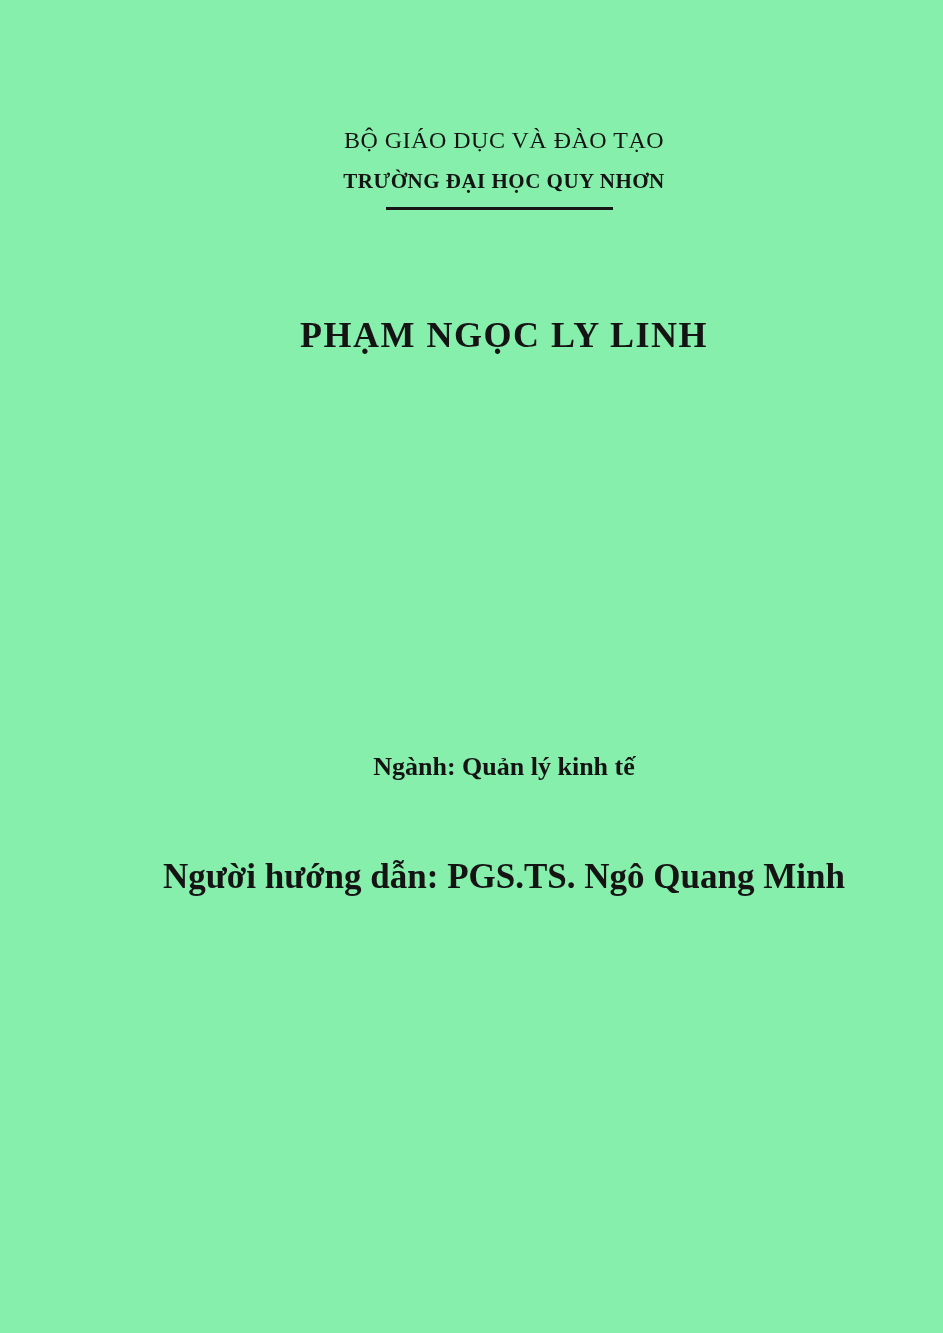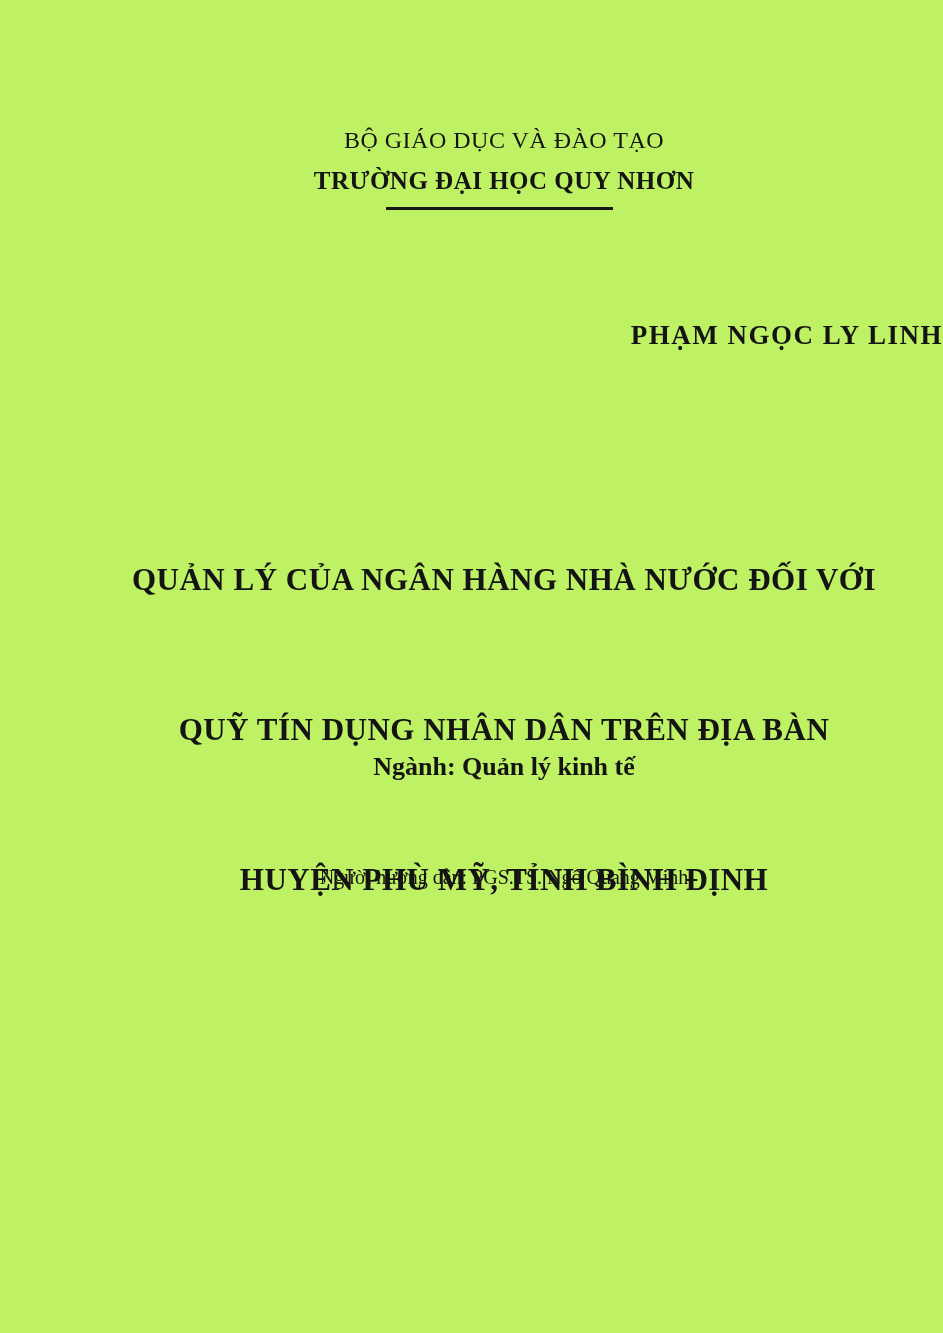--- a/index.html
+++ b/index.html
@@ -4,21 +4,21 @@
 <style>
   html, body {
     margin: 0;
     padding: 0;
     background: #ffffff;
   }
   .page {
     position: relative;
     width: 943px;
     height: 1333px;
-    background: #bef264;
+    background: #86efac;
     overflow: hidden;
     font-family: "Liberation Serif", "DejaVu Serif", serif;
     color: #141414;
   }
   
   .line {
     position: absolute;
     left: 65px;
     width: 878px;
     text-align: center;
@@ -26,80 +26,74 @@
   }
   .ministry {
     top: 124px;
     font-size: 24px;
     font-weight: normal;
     line-height: 32px;
     letter-spacing: 0.5px;
   }
   .university {
     top: 164px;
-    font-size: 25px;
+    font-size: 21px;
     font-weight: bold;
     line-height: 34px;
     letter-spacing: 0.5px;
   }
   .uni-underline {
     position: absolute;
     left: 386px;
     top: 207px;
     width: 227px;
     height: 3px;
     background: #161616;
   }
   .author {
     top: 318px;
-    font-size: 27px;
+    font-size: 36px;
     font-weight: bold;
     line-height: 34px;
     letter-spacing: 1.5px;
-    text-align: right;
   }
   .thesis-title {
     top: 455px;
     font-size: 31px;
     font-weight: bold;
     line-height: 50px;
     letter-spacing: 0.5px;
   }
   .major-block {
     top: 654px;
     font-size: 26px;
     font-weight: bold;
     line-height: 45px;
     text-align: center;
   }
   .supervisor {
     top: 859px;
-    font-size: 20px;
-    font-weight: normal;
+    font-size: 35px;
+    font-weight: bold;
     line-height: 36px;
   }
 </style>
 </head>
 <body>
 
 <div class="page">
 
   <div class="line ministry">BỘ GIÁO DỤC VÀ ĐÀO TẠO</div>
 
   <div class="line university">TRƯỜNG ĐẠI HỌC QUY NHƠN</div>
 
   <div class="uni-underline"></div>
 
   <div class="line author">PHẠM NGỌC LY LINH</div>
 
-  <div class="line thesis-title">
-    <div>QUẢN LÝ CỦA NGÂN HÀNG NHÀ NƯỚC ĐỐI VỚI</div>
-    <div>QUỸ TÍN DỤNG NHÂN DÂN TRÊN ĐỊA BÀN</div>
-    <div>HUYỆN PHÙ MỸ, TỈNH BÌNH ĐỊNH</div>
-  </div>
 
   <div class="line major-block">
     <div>Ngành: Quản lý kinh tế</div>
   </div>
 
   <div class="line supervisor">Người hướng dẫn: PGS.TS. Ngô Quang Minh</div>
 
 </div>
 
 </body></html>

